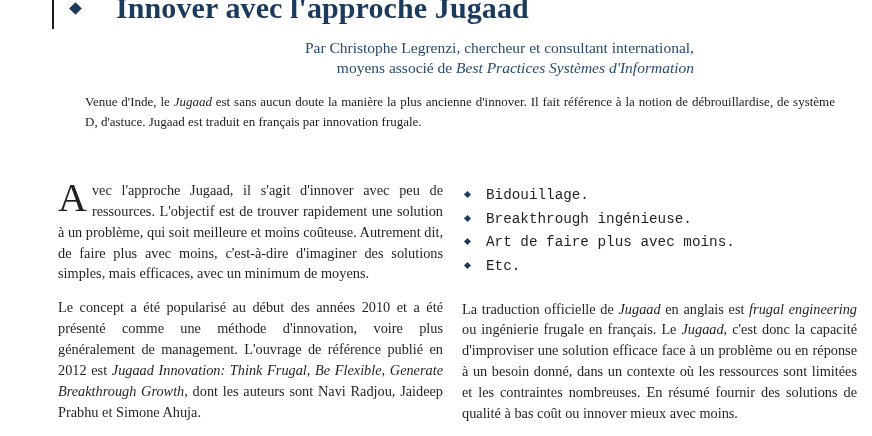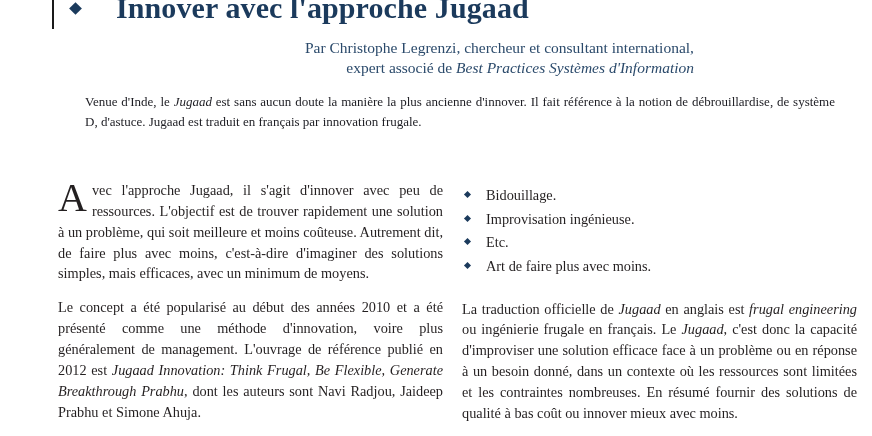--- a/index.html
+++ b/index.html
@@ -124,20 +124,21 @@
   .bullets {
     list-style: none;
     margin: 0 0 22px 0;
     padding: 0;
   }
   .bullets li {
     position: relative;
     padding-left: 24px;
     margin-bottom: 2.5px;
     line-height: 1.47;
+    font-family: Liberation Mono, monospace;
   }
   .bullets li .dot {
     position: absolute;
     left: 3px;
     top: 7px;
     width: 5px;
     height: 5px;
     background: #1b3a5c;
     transform: rotate(45deg);
   }
@@ -157,37 +158,37 @@
 <div class="page">
 
   <div class="title-row">
     <div class="title-rule"></div>
     <div class="title-bullet"></div>
     <div class="title-text">Innover avec l'approche Jugaad</div>
   </div>
 
   <div class="byline">
     <div>Par Christophe Legrenzi, chercheur et consultant international,</div>
-    <div><span>expert associé de </span><em>Best Practices Systèmes d'Information</em></div>
+    <div><span>moyens associé de </span><em>Best Practices Systèmes d'Information</em></div>
   </div>
 
   <div class="lead"><span>Venue d'Inde, le </span><em>Jugaad</em><span> est sans aucun doute la manière la plus ancienne d'innover. Il fait référence à la notion de débrouillardise, de système D, d'astuce. Jugaad est traduit en français par innovation frugale.</span></div>
 
   <div class="col-left">
     <p class="para-dropcap"><span class="dropcap">A</span><span>vec l'approche Jugaad, il s'agit d'innover avec peu de ressources. L'objectif est de trouver rapidement une solution à un problème, qui soit meilleure et moins coûteuse. Autrement dit, de faire plus avec moins, c'est-à-dire d'imaginer des solutions simples, mais efficaces, avec un minimum de moyens.</span></p>
 
-    <p class="para"><span>Le concept a été popularisé au début des années 2010 et a été présenté comme une méthode d'innovation, voire plus généralement de management. L'ouvrage de référence publié en 2012 est </span><em>Jugaad Innovation: Think Frugal, Be Flexible, Generate Breakthrough Prabhu</em><span>, dont les auteurs sont Navi Radjou, Jaideep Prabhu et Simone Ahuja.</span></p>
+    <p class="para"><span>Le concept a été popularisé au début des années 2010 et a été présenté comme une méthode d'innovation, voire plus généralement de management. L'ouvrage de référence publié en 2012 est </span><em>Jugaad Innovation: Think Frugal, Be Flexible, Generate Breakthrough Growth</em><span>, dont les auteurs sont Navi Radjou, Jaideep Prabhu et Simone Ahuja.</span></p>
 
     <p class="clipped">Les différents termes associés au Jugaad sont nombreux</p>
   </div>
 
   <div class="col-right">
     <ul class="bullets">
       <li><span class="dot"></span><span>Bidouillage.</span></li>
-      <li><span class="dot"></span><span>Improvisation ingénieuse.</span></li>
+      <li><span class="dot"></span><span>Breakthrough ingénieuse.</span></li>
+      <li><span class="dot"></span><span>Art de faire plus avec moins.</span></li>
       <li><span class="dot"></span><span>Etc.</span></li>
-      <li><span class="dot"></span><span>Art de faire plus avec moins.</span></li>
     </ul>
 
     <p class="para"><span>La traduction officielle de </span><em>Jugaad</em><span> en anglais est </span><em>frugal engineering</em><span> ou ingénierie frugale en français. Le </span><em>Jugaad</em><span>, c'est donc la capacité d'improviser une solution efficace face à un problème ou en réponse à un besoin donné, dans un contexte où les ressources sont limitées et les contraintes nombreuses. En résumé fournir des solutions de qualité à bas coût ou innover mieux avec moins.</span></p>
   </div>
 
 </div>
 
 </body></html>

